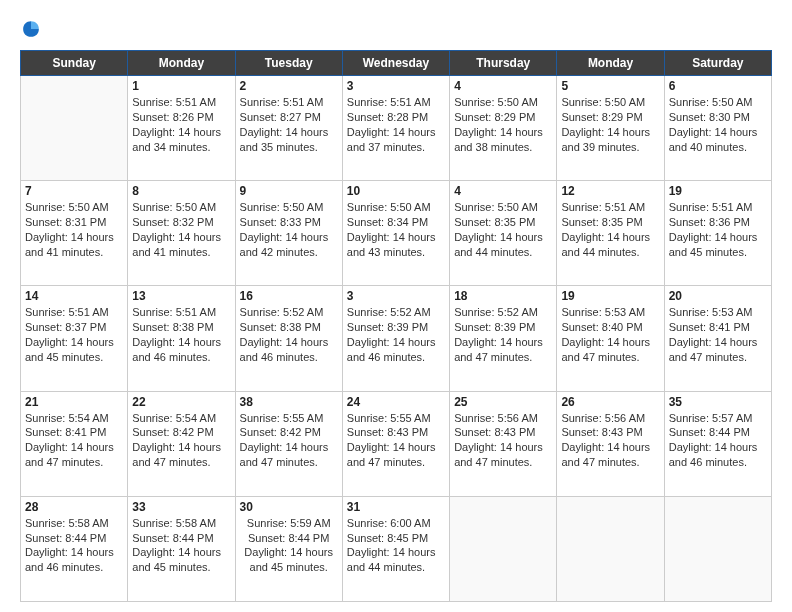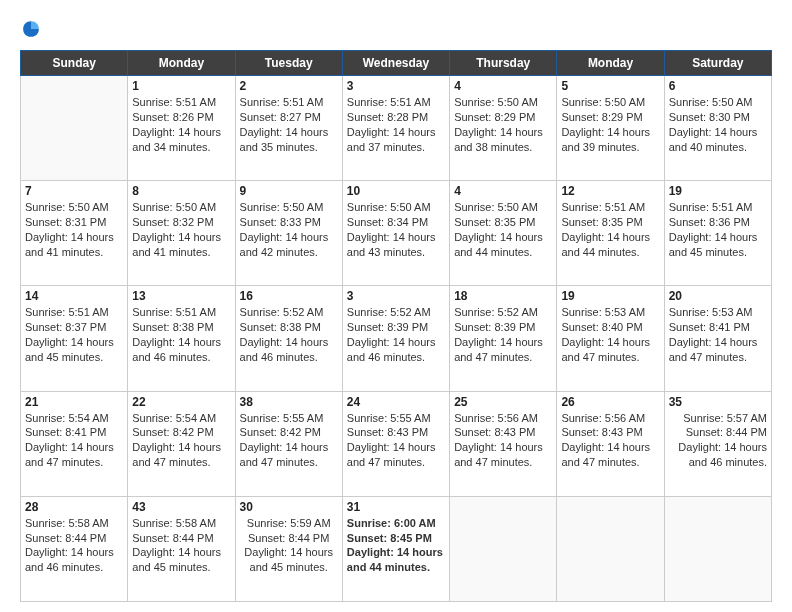--- a/index.html
+++ b/index.html
@@ -315,51 +315,51 @@
           </td>
           <td class="cal-cell">
             <div class="day-num">26</div>
             <div class="cell-text" style="white-space: pre-line;">Sunrise: 5:56 AM
 Sunset: 8:43 PM
 Daylight: 14 hours
 and 47 minutes.</div>
           </td>
           <td class="cal-cell">
             <div class="day-num">35</div>
-            <div class="cell-text" style="white-space: pre-line; text-align: right;">Sunrise: 5:57 AM
+            <div class="cell-text" style="white-space: pre-line;">Sunrise: 5:57 AM
 Sunset: 8:44 PM
 Daylight: 14 hours
 and 46 minutes.</div>
           </td>
         </tr>
         <tr>
           <td class="cal-cell">
             <div class="day-num">28</div>
             <div class="cell-text" style="white-space: pre-line;">Sunrise: 5:58 AM
 Sunset: 8:44 PM
 Daylight: 14 hours
 and 46 minutes.</div>
           </td>
           <td class="cal-cell">
-            <div class="day-num">43</div>
+            <div class="day-num">33</div>
             <div class="cell-text" style="white-space: pre-line;">Sunrise: 5:58 AM
 Sunset: 8:44 PM
 Daylight: 14 hours
 and 45 minutes.</div>
           </td>
           <td class="cal-cell">
             <div class="day-num">30</div>
             <div class="cell-text" style="white-space: pre-line; text-align: center;">Sunrise: 5:59 AM
 Sunset: 8:44 PM
 Daylight: 14 hours
 and 45 minutes.</div>
           </td>
           <td class="cal-cell">
             <div class="day-num">31</div>
-            <div class="cell-text" style="white-space: pre-line; font-weight: bold;">Sunrise: 6:00 AM
+            <div class="cell-text" style="white-space: pre-line;">Sunrise: 6:00 AM
 Sunset: 8:45 PM
 Daylight: 14 hours
 and 44 minutes.</div>
           </td>
           <td class="cal-cell empty"></td>
           <td class="cal-cell empty"></td>
           <td class="cal-cell empty"></td>
         </tr>
       </tbody>
   </table>

